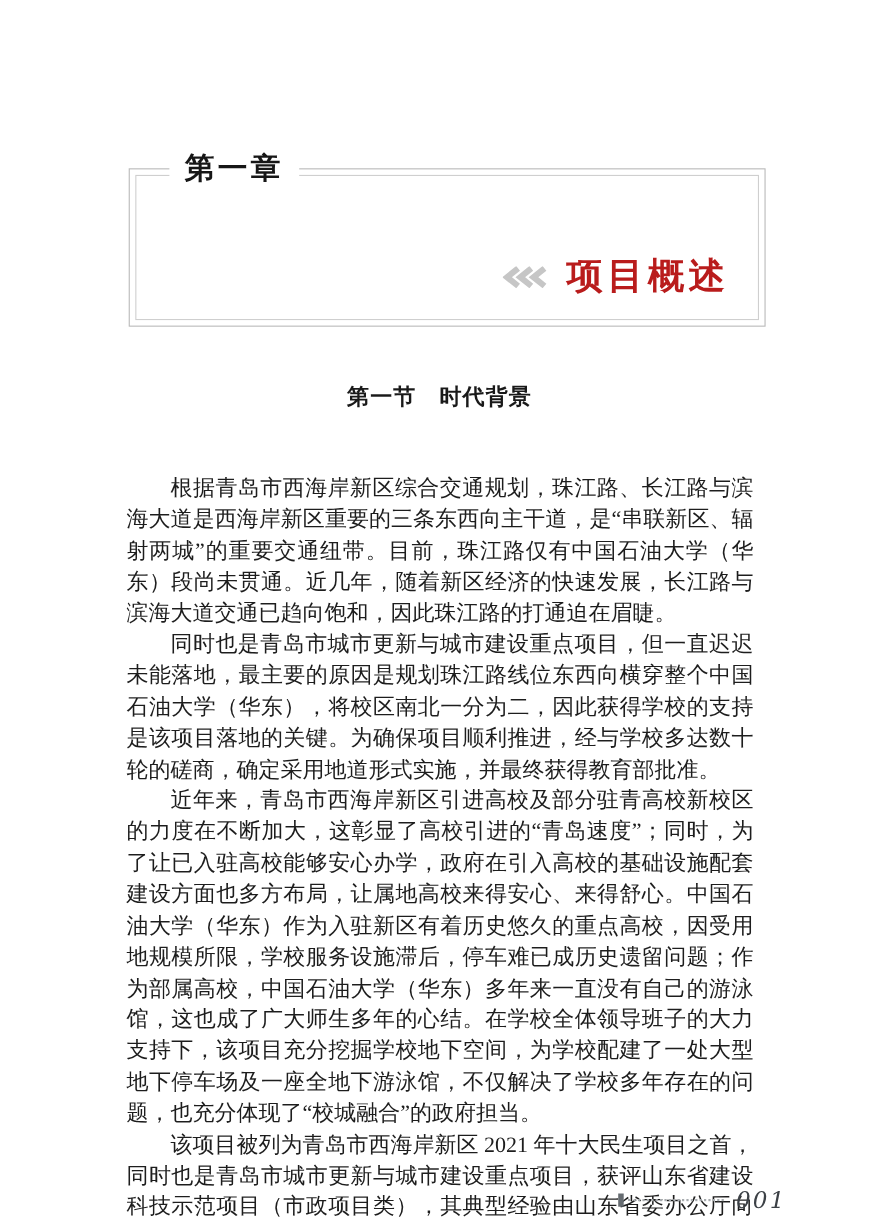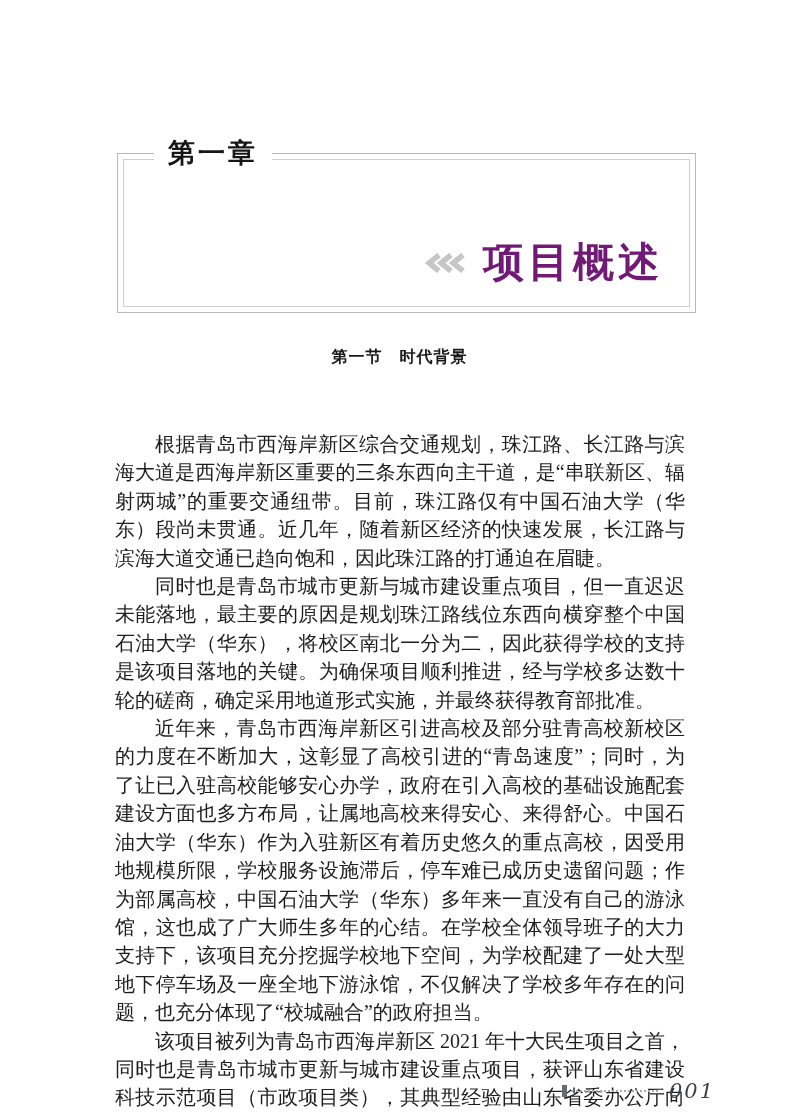--- a/index.html
+++ b/index.html
@@ -13,21 +13,21 @@
     font-family: "Liberation Serif", "DejaVu Serif", serif;
     color: #1d1d1d;
   }
 
   
   .chapter-box {
     position: absolute;
     left: 117px;
     top: 153px;
     width: 579px;
-    height: 160px;
+    height: 144px;
     border: 1px solid #b9b9b9;
     background: #ffffff;
   }
   .chapter-box-inner {
     position: absolute;
     left: 5px; top: 5px; right: 5px; bottom: 5px;
     border: 1px solid #cfcfcf;
   }
   .chapter-label {
     position: absolute;
@@ -48,36 +48,36 @@
     right: 32px;
     bottom: 22px;
     display: flex;
     align-items: center;
     gap: 16px;
   }
   .chevrons-icon { display: block; }
   .chapter-title {
     font-family: "Liberation Serif", "DejaVu Serif", serif;
     font-weight: bold;
-    font-size: 41px;
+    font-size: 33px;
     letter-spacing: 4px;
-    color: #701a75;
+    color: #b91c1c;
     white-space: nowrap;
   }
 
   
   .section-title {
     position: absolute;
     top: 347px;
     left: 0;
     width: 100%;
     text-align: center;
     font-family: "Liberation Sans", "DejaVu Sans", sans-serif;
     font-weight: bold;
-    font-size: 16px;
+    font-size: 20px;
     letter-spacing: 1px;
     color: #191919;
   }
 
   
   .body-text {
     position: absolute;
     left: 115px;
     top: 430px;
     width: 570px;

